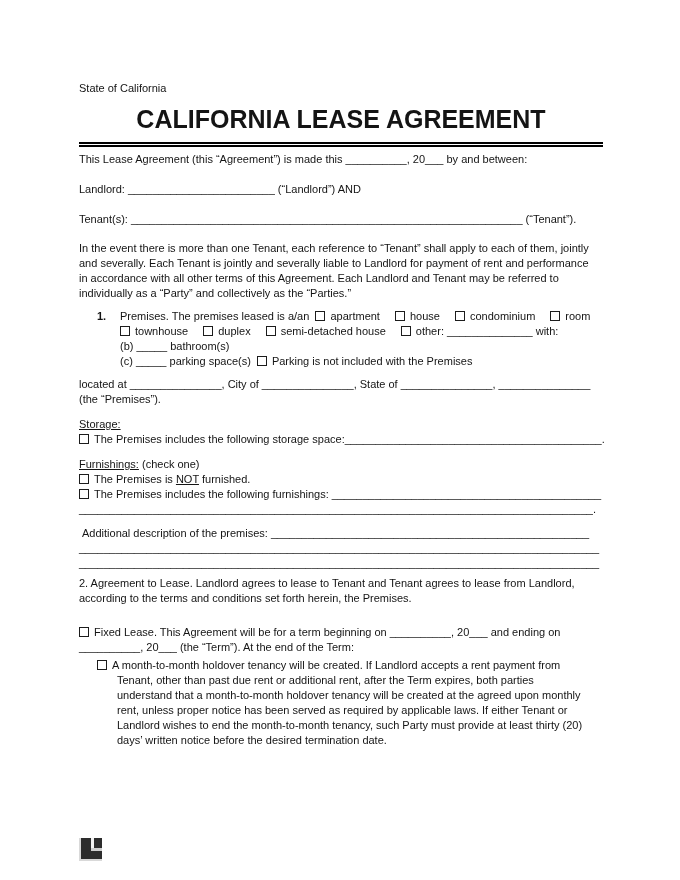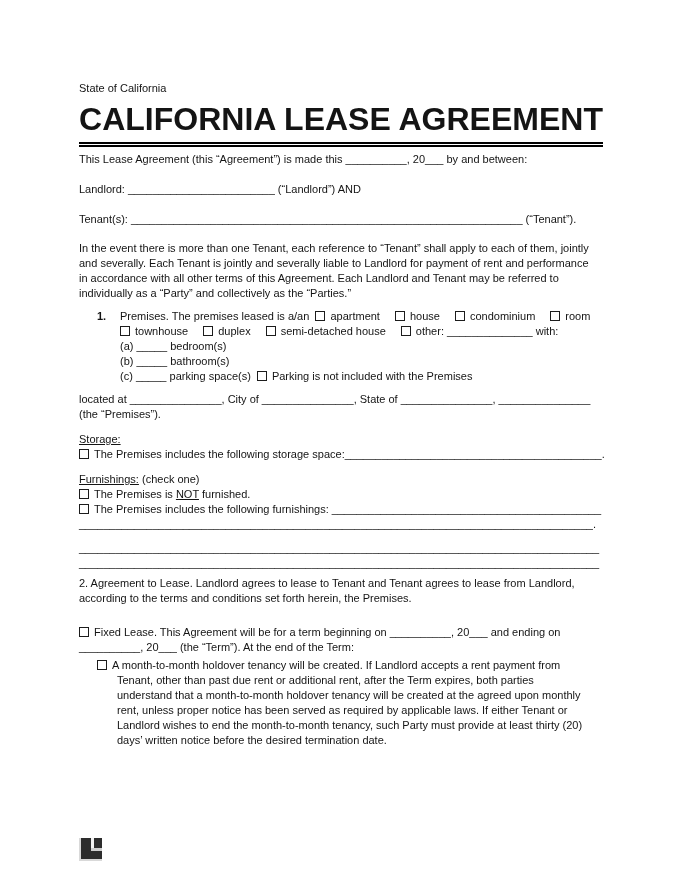--- a/index.html
+++ b/index.html
@@ -2,21 +2,21 @@
 <html><head>
 <meta charset="utf-8">
 <style>
   html,body{margin:0;padding:0;background:#fff;}
   .page{position:relative;width:680px;height:880px;background:#ffffff;color:#141414;
         font-family:"Liberation Sans",sans-serif;font-size:11px;overflow:hidden;}
   .content{position:absolute;left:79px;top:81px;width:524px;}
   .ln{line-height:15px;white-space:nowrap;}
   .b{font-weight:400;}
   .u{text-decoration:underline;}
-  .title{font-size:32px;font-weight:700;text-align:center;line-height:30px;margin:8px 0 0 0;white-space:nowrap;}
+  .title{font-size:25px;font-weight:700;text-align:center;line-height:30px;margin:8px 0 0 0;white-space:nowrap;}
   .rule{margin-top:8px;height:5px;border-top:2px solid #000;border-bottom:2px solid #000;box-sizing:border-box;}
   .cb{display:inline-block;width:8px;height:8px;border:1px solid #1c1c1c;background:#fff;
       vertical-align:-1px;margin-left:3px;margin-right:5px;}
   .cb.flush{margin-left:0;}
   .opt{margin-right:12px;}
   .num{display:inline-block;width:23px;margin-left:18px;font-weight:700;}
   .ind1{margin-left:41px;}
   .hold-first{margin-left:18px;}
   .hold-rest{margin-left:38px;}
   .addl-label{padding-left:3px;}
@@ -50,21 +50,20 @@
       <div class="ln">and severally. Each Tenant is jointly and severally liable to Landlord for payment of rent and performance</div>
       <div class="ln">in accordance with all other terms of this Agreement. Each Landlord and Tenant may be referred to</div>
       <div class="ln">individually as a “Party” and collectively as the “Parties.”</div>
     </div>
 
     <div class="mt8">
       <div class="ln"><span class="num">1.</span><span class="b">Premises.</span><span> The premises leased is a/an </span><span class="cb"></span><span class="opt">apartment</span><span class="cb"></span><span class="opt">house</span><span class="cb"></span><span class="opt">condominium</span><span class="cb"></span><span>room</span></div>
 
       <div class="ln ind1"><span class="cb flush"></span><span class="opt">townhouse</span><span class="cb"></span><span class="opt">duplex</span><span class="cb"></span><span class="opt">semi-detached house</span><span class="cb"></span><span>other: ______________ with:</span></div>
 
-      <div class="ln ind1">(a) _____ bedroom(s)</div>
       <div class="ln ind1">(b) _____ bathroom(s)</div>
       <div class="ln ind1"><span>(c) _____ parking space(s) </span><span class="cb"></span><span>Parking is not included with the Premises</span></div>
     </div>
 
     <div class="mt8">
       <div class="ln">located at _______________, City of _______________, State of _______________, _______________</div>
       <div class="ln">(the “Premises”).</div>
     </div>
 
     <div class="mt10">
@@ -73,20 +72,21 @@
     </div>
 
     <div class="mt10">
       <div class="ln"><span class="u">Furnishings:</span><span> (check one)</span></div>
       <div class="ln"><span class="cb flush"></span><span>The Premises is </span><span class="u">NOT</span><span> furnished.</span></div>
       <div class="ln"><span class="cb flush"></span><span>The Premises includes the following furnishings: </span><span>____________________________________________</span></div>
       <div class="ln"><span>____________________________________________________________________________________.</span></div>
     </div>
 
     <div class="mt9">
+      <div class="ln addl-label"><span>Additional description of the premises: </span><span>____________________________________________________</span></div>
       <div class="ln"><span>_____________________________________________________________________________________</span></div>
       <div class="ln"><span>_____________________________________________________________________________________</span></div>
     </div>
 
     <div class="mt5">
       <div class="ln"><span class="b">2. Agreement to Lease.</span><span> Landlord agrees to lease to Tenant and Tenant agrees to lease from Landlord,</span></div>
       <div class="ln">according to the terms and conditions set forth herein, the Premises.</div>
     </div>
 
 

